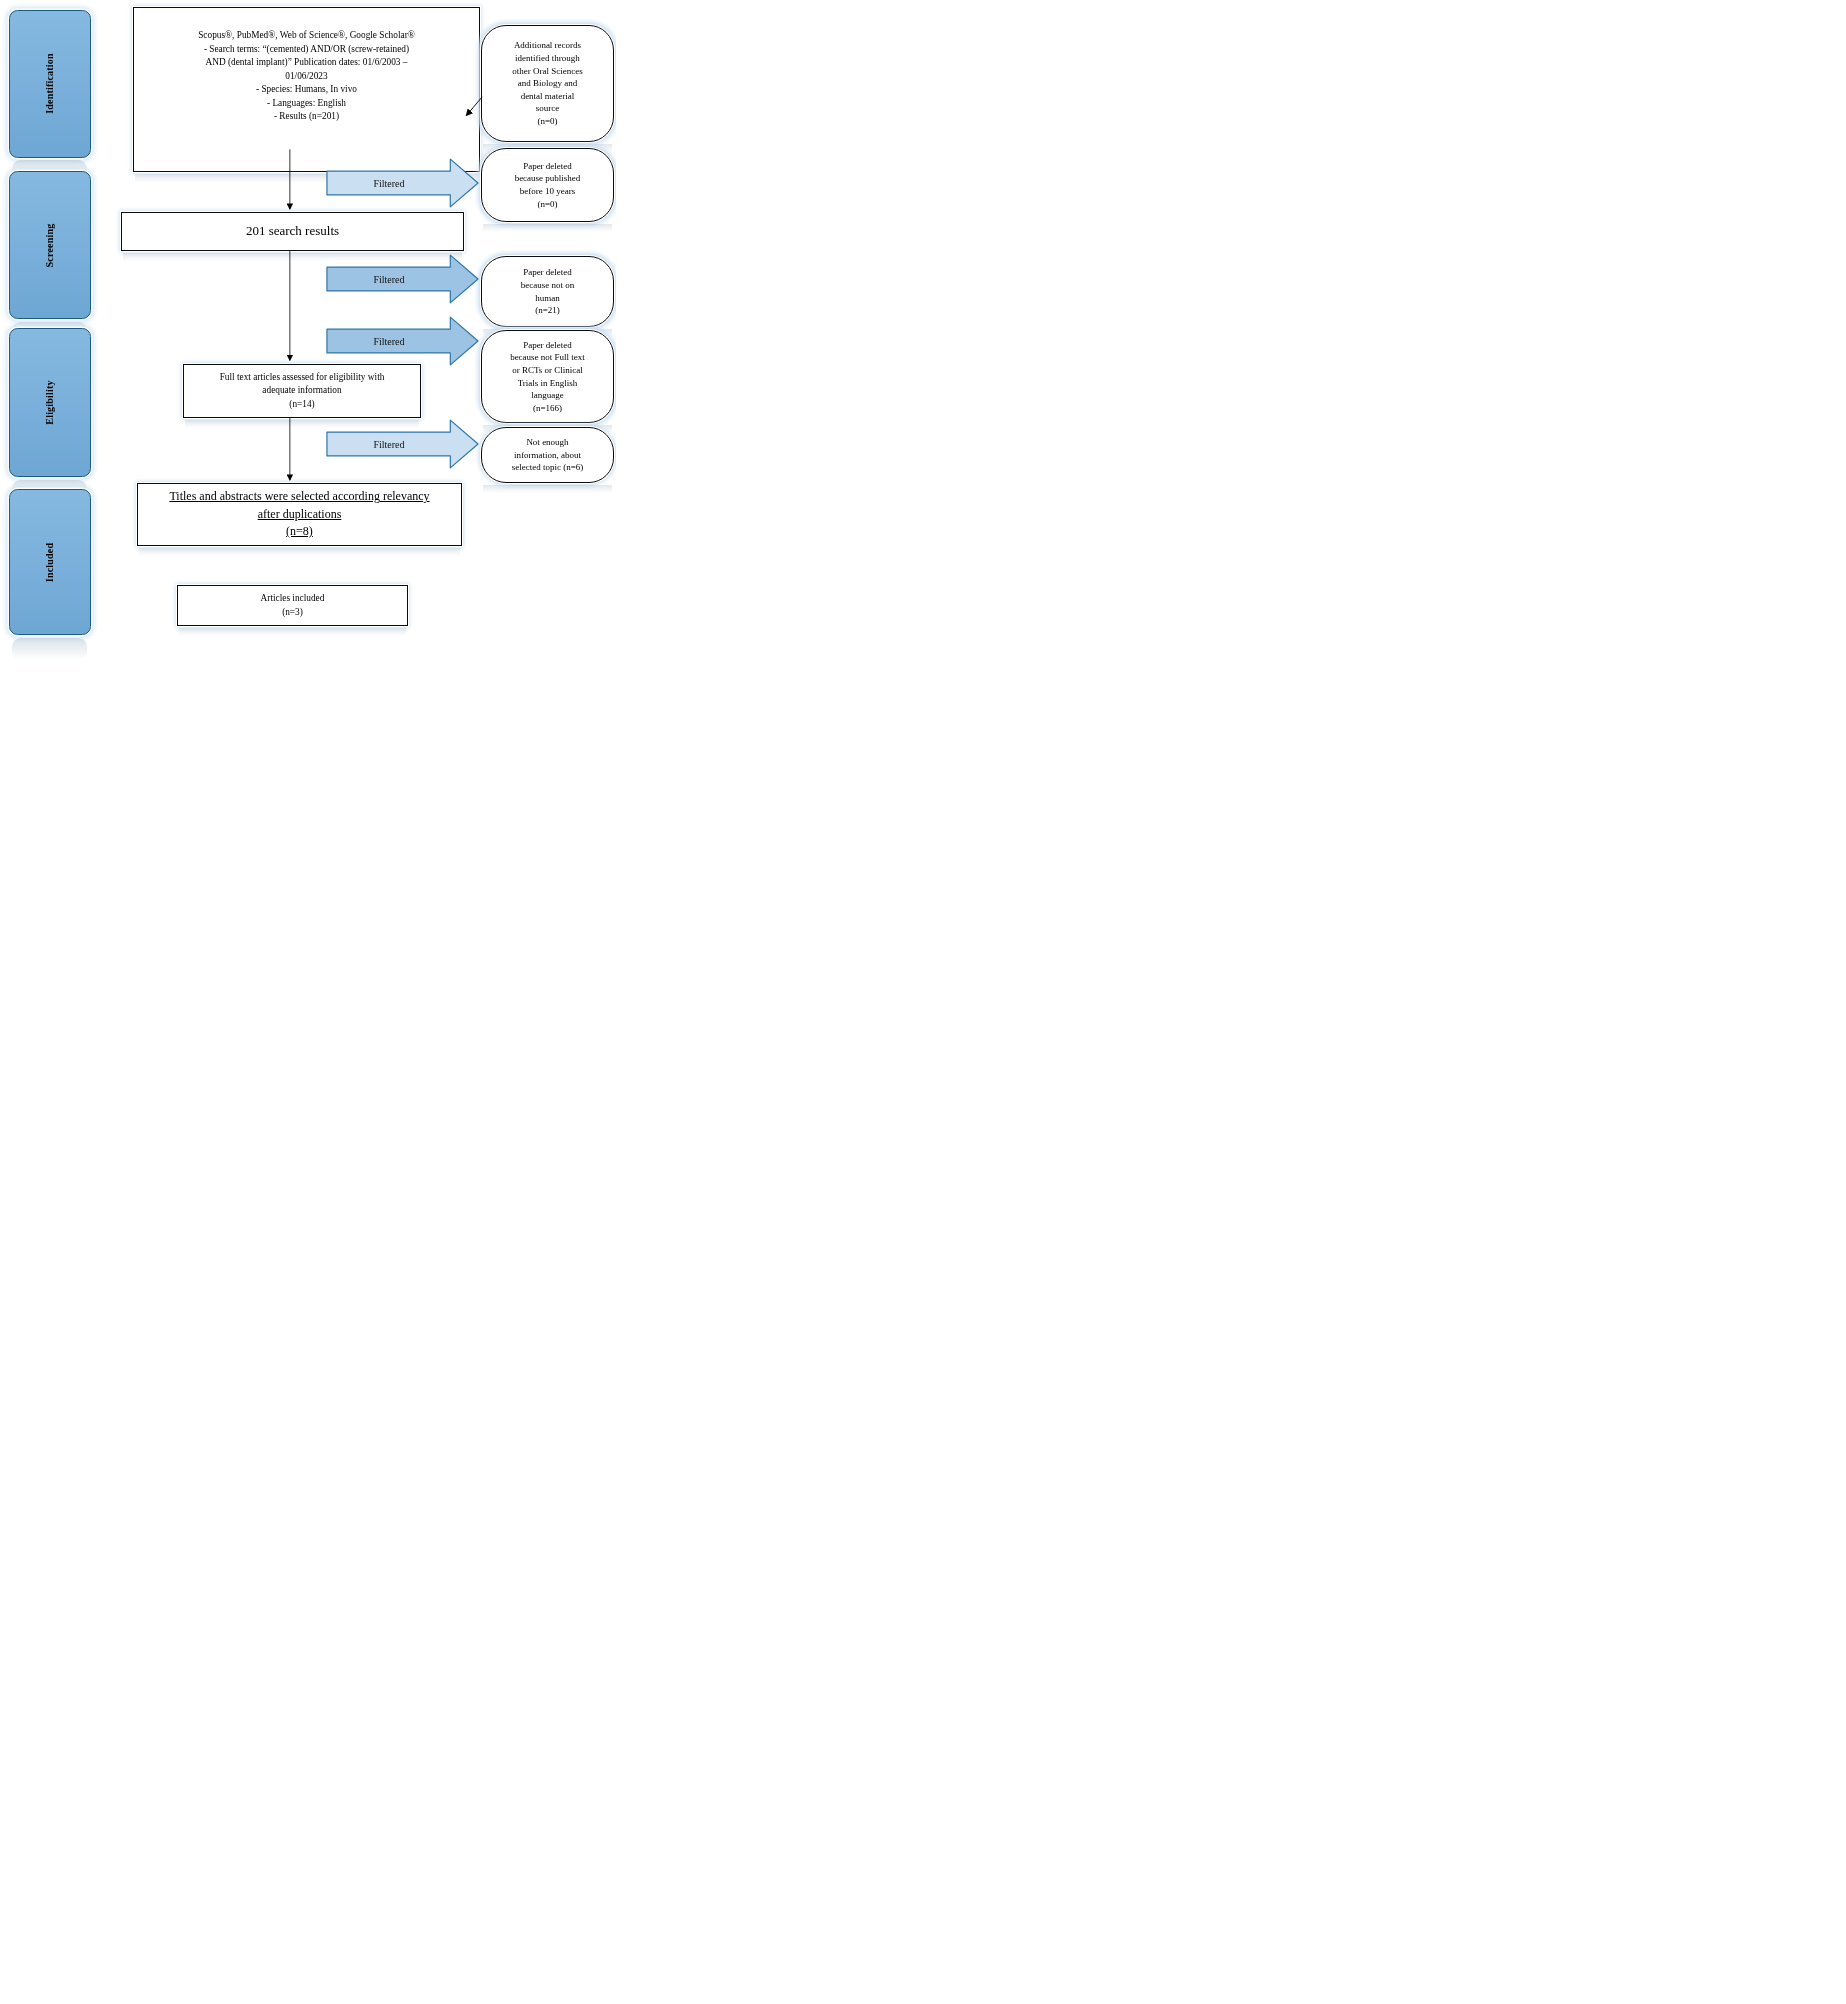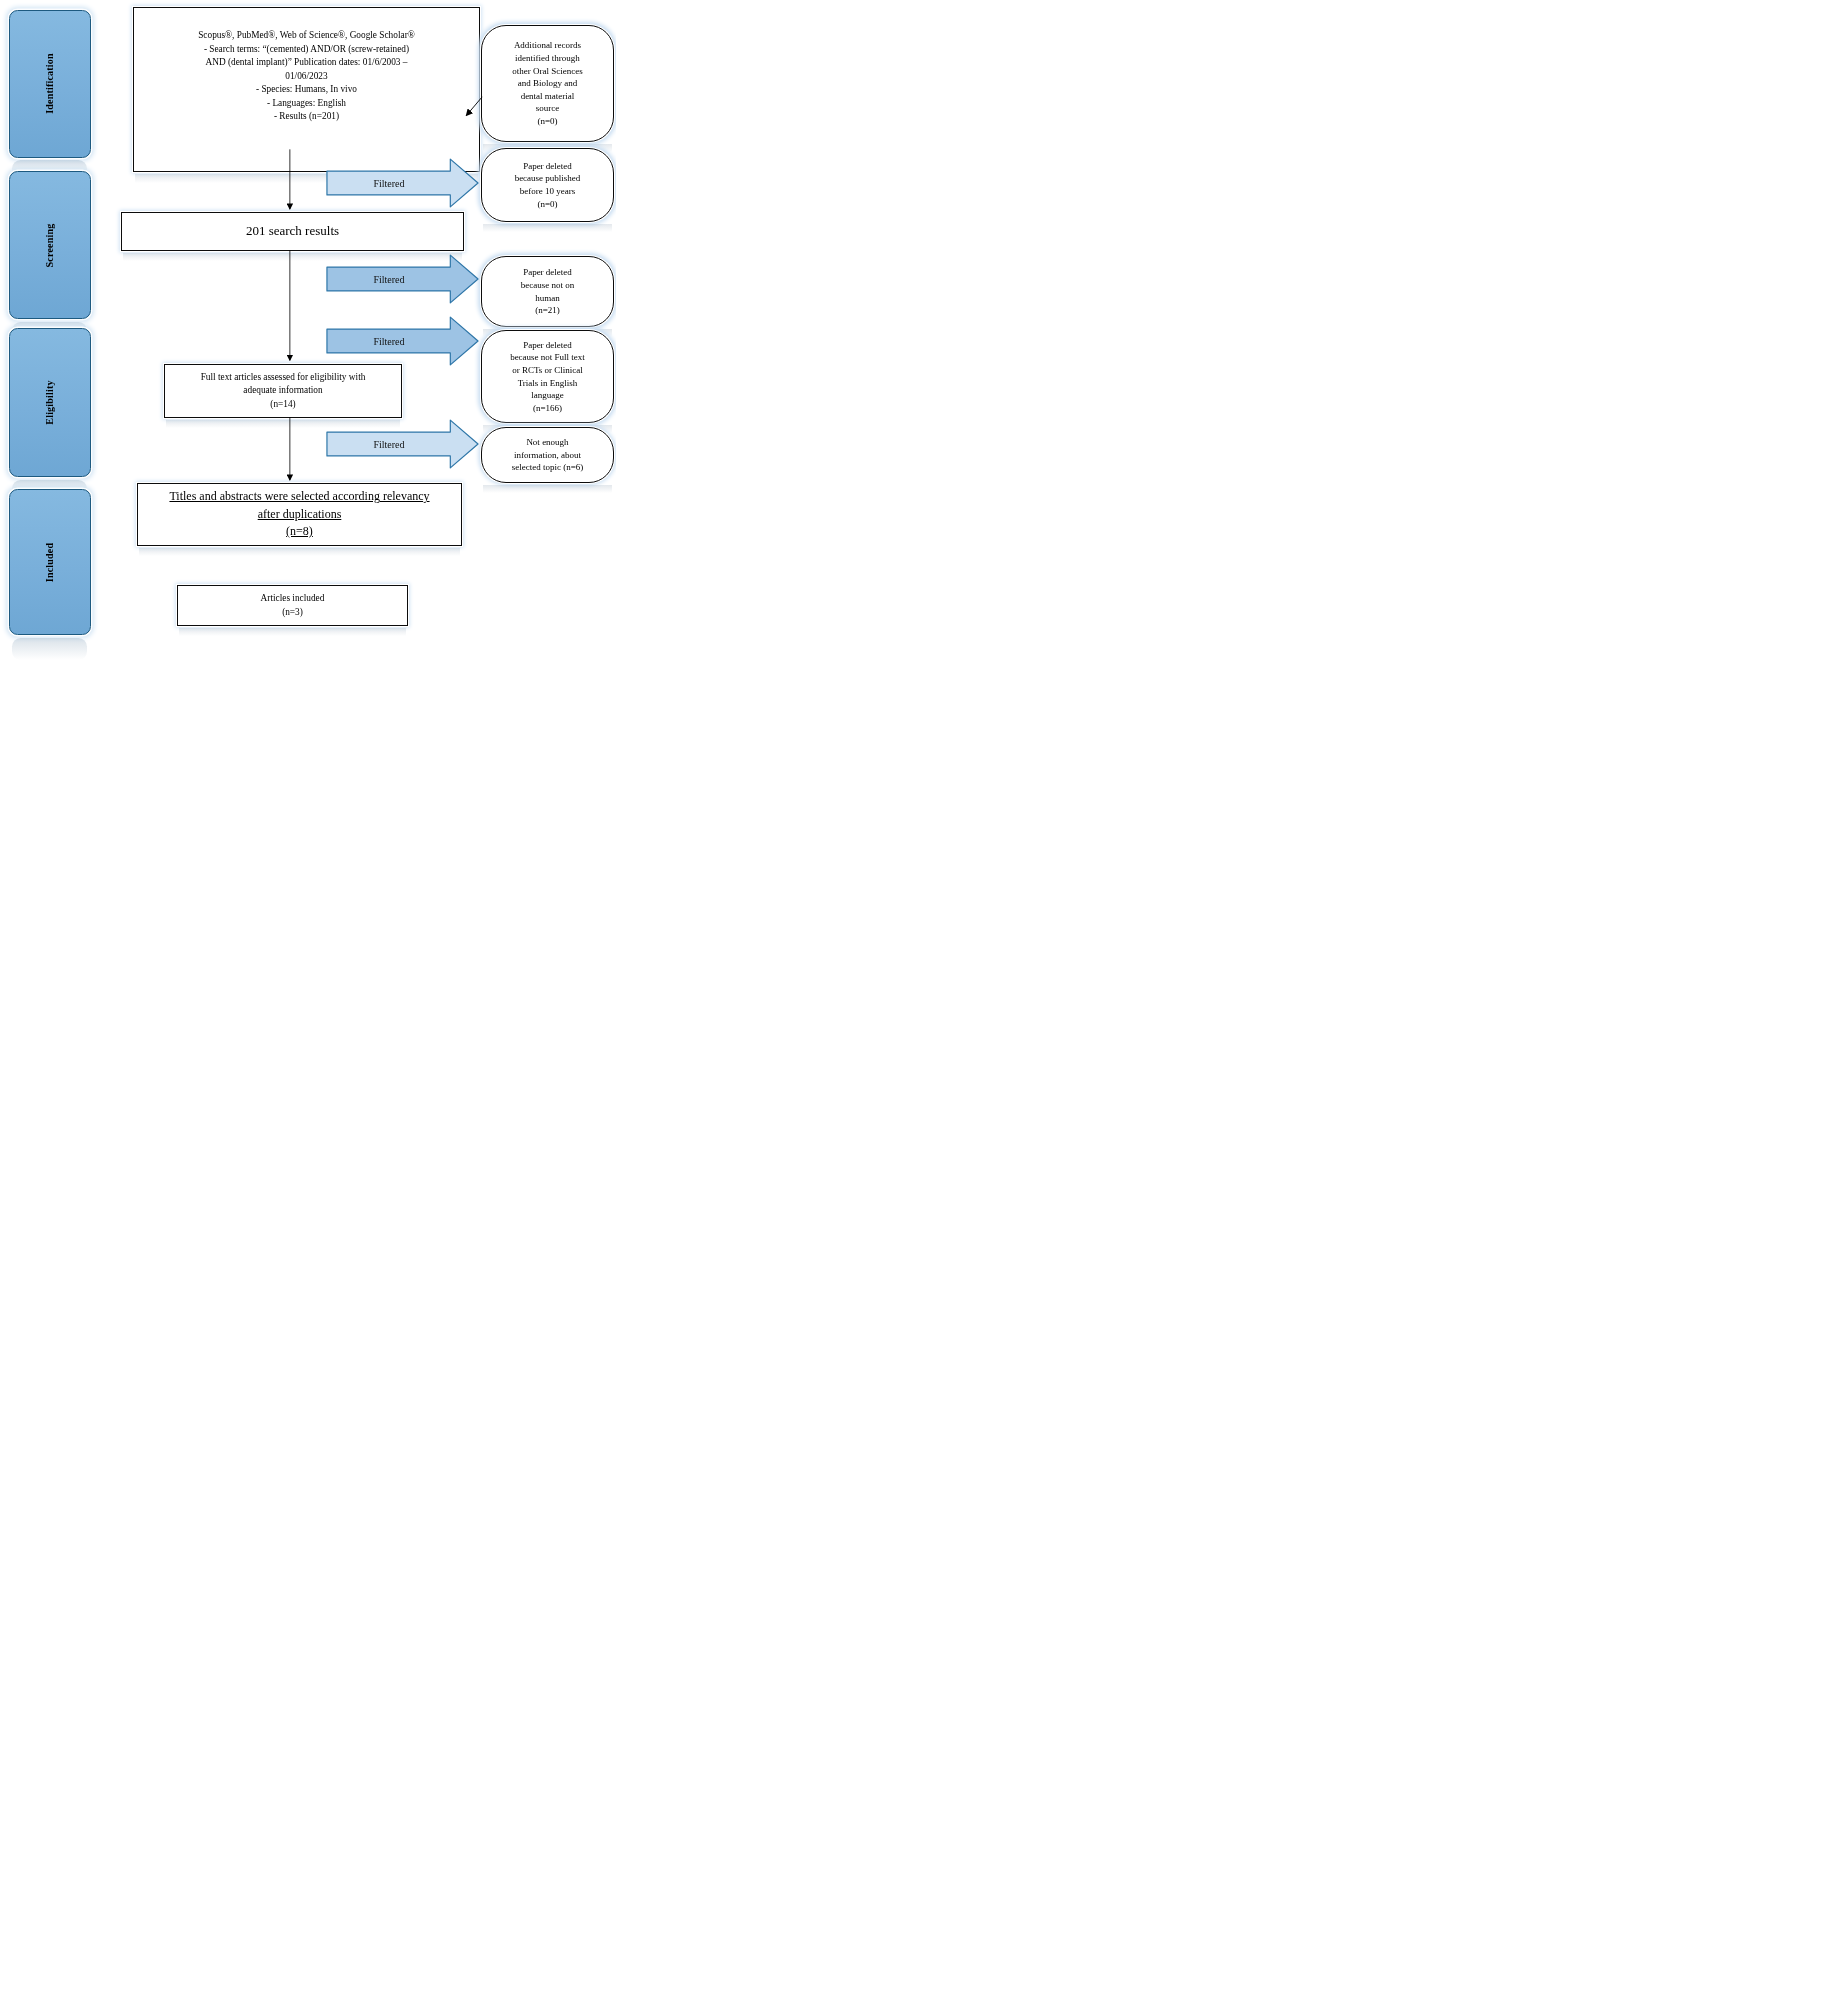--- a/index.html
+++ b/index.html
@@ -35,21 +35,21 @@
     display:flex; align-items:center; justify-content:center;
     text-align:center; white-space:pre-line; line-height:1.45;
   }
   .wbox:after{ 
     content:""; position:absolute; top:calc(100% + 2.9px); left:1px; right:1px; height:8.6px;
     background:linear-gradient(180deg,rgba(130,150,170,.22),rgba(255,255,255,0));
   }
   .searchbox{ left:121px; top:7.2px;  width:345px; height:142px;
               align-items:flex-start; padding-top:21px; font-size:9.3px; border-width:1.4px;margin-left:12px;}
   .resultsbox{ left:121px; top:212px; width:341px; height:37px;  font-size:13px; border-width:1.4px;}
-  .fulltextbox{ left:164px; top:364px; width:236px; height:52px; font-size:9.3px;}
+  .fulltextbox{ left:183px; top:364px; width:236px; height:52px; font-size:9.3px;}
   .titlesbox{  left:137px; top:483px; width:323px; height:61px; font-size:12px;text-decoration:underline;}
   .includedbox{left:177px; top:585px; width:229px; height:39px;  font-size:9.3px;}
   
   .rbox{ left:481px; width:131px; font-size:9px; line-height:1.4;border-radius:25px; }
   .rbox1{ top:25px;  height:115px; }
   .rbox2{ top:148px; height:72px; }
   .rbox3{ top:256px; height:69px; }
   .rbox4{ top:330px; height:91px; }
   .rbox5{ top:427px; height:54px; }
   

